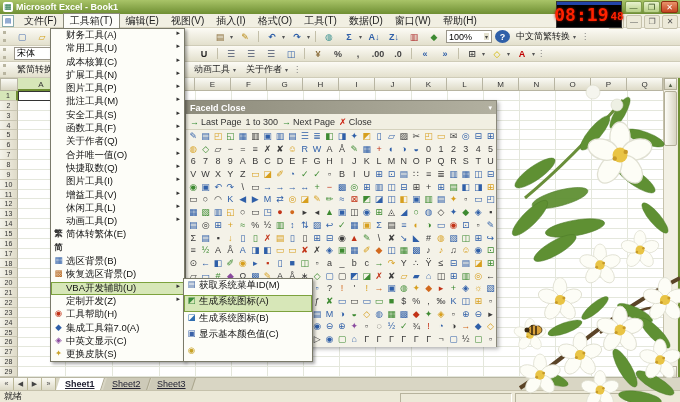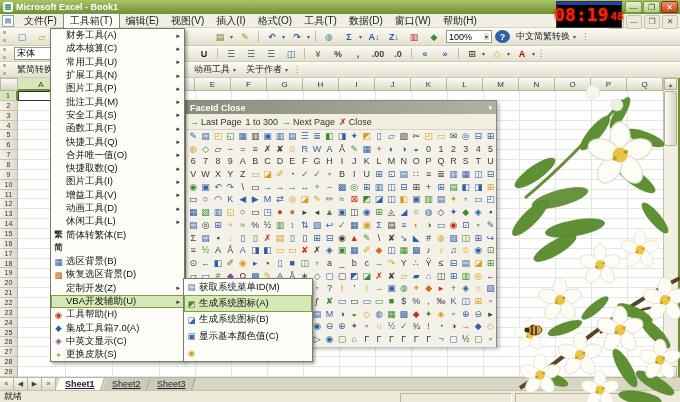--- a/index.html
+++ b/index.html
@@ -66,21 +66,21 @@
   .tab span{display:inline-block;transform:skewX(18deg);text-decoration:underline}
   .tab.active{background:#fff;font-weight:bold}
   .hscroll{position:absolute;left:340px;top:378px;width:322px;height:11px;background:#f2f0e4;border:1px solid #c6c2ac;box-sizing:border-box}
   .harrow{position:absolute;top:0;width:12px;height:9px;background:linear-gradient(#fdfcf7,#d8d5c2);border:1px solid #b3af99;font-size:6px;line-height:9px;text-align:center;color:#55624a;box-sizing:border-box}
   .hthumb{position:absolute;left:160px;top:0;width:145px;height:9px;background:linear-gradient(#fdfcf7,#d8d5c2);border:1px solid #b3af99;border-radius:2px;box-sizing:border-box}
   .statusbar{left:0;top:390px;width:680px;height:12px;background:#ece9d8;border-top:1px solid #c6c2ac;font-size:9px;color:#222;
              display:flex;align-items:center;padding-left:4px;box-sizing:border-box;z-index:2}
   .statuspanel{position:absolute;top:2px;height:8px;border:1px solid;border-color:#b7b39d #fff #fff #b7b39d}
   
   .menu{left:50px;top:28px;width:133px;background:#fdfdf8;border:1px solid #7a7a6a;box-shadow:2px 2px 3px rgba(0,0,0,.35);z-index:50}
-  .menu-item{height:13.3px;display:flex;align-items:center;font-size:9.5px;color:#111;position:relative;padding-right:4px}
+  .menu-item{height:13.3px;display:flex;align-items:flex-start;font-size:9.5px;color:#111;position:relative;padding-right:4px}
   .menu-gut{width:15px;text-align:center;font-size:8.5px;font-weight:bold;flex:none}
   .menu-lbl{flex:1;white-space:nowrap;overflow:hidden}
   .menu-arr{font-size:7px;color:#333;width:8px;text-align:right}
   .menu-item.hl{background:#d7e7b8;outline:1px solid #7da23e;outline-offset:-1px}
   .submenu{left:183px;top:278px;width:128px;background:#fdfdf8;border:1px solid #7a7a6a;box-shadow:2px 2px 3px rgba(0,0,0,.35);z-index:55}
   .submenu .menu-item{height:16.4px;font-size:9.5px}
   
   .dialog{left:185px;top:100px;width:312px;height:247px;background:#ece9d8;border:1px solid #8a887a;box-shadow:2px 2px 4px rgba(0,0,0,.3);z-index:10;box-sizing:border-box}
   .dlg-title{height:13px;background:linear-gradient(to right,#8e8c7c,#b2b0a0);color:#fff;font-size:9px;font-weight:bold;
              display:flex;align-items:center;padding:0 4px;justify-content:space-between}
@@ -418,30 +418,30 @@
 </div>
 
 <div class="abs menu">
     <div class="menu-item">
       <span class="menu-gut"></span>
       <span class="menu-lbl">财务工具(A)</span>
       <span class="menu-arr">▸</span>
     </div>
     <div class="menu-item">
       <span class="menu-gut"></span>
+      <span class="menu-lbl">常用工具(U)</span>
+      <span class="menu-arr">▸</span>
+    </div>
+    <div class="menu-item">
+      <span class="menu-gut"></span>
       <span class="menu-lbl">成本核算(C)</span>
       <span class="menu-arr">▸</span>
     </div>
     <div class="menu-item">
       <span class="menu-gut"></span>
-      <span class="menu-lbl">常用工具(U)</span>
-      <span class="menu-arr">▸</span>
-    </div>
-    <div class="menu-item">
-      <span class="menu-gut"></span>
       <span class="menu-lbl">扩展工具(N)</span>
       <span class="menu-arr">▸</span>
     </div>
     <div class="menu-item">
       <span class="menu-gut"></span>
       <span class="menu-lbl">图片工具(P)</span>
       <span class="menu-arr">▸</span>
     </div>
     <div class="menu-item">
       <span class="menu-gut"></span>
@@ -453,21 +453,21 @@
       <span class="menu-lbl">安全工具(S)</span>
       <span class="menu-arr">▸</span>
     </div>
     <div class="menu-item">
       <span class="menu-gut"></span>
       <span class="menu-lbl">函数工具(F)</span>
       <span class="menu-arr">▸</span>
     </div>
     <div class="menu-item">
       <span class="menu-gut"></span>
-      <span class="menu-lbl">快捷工具(Q)</span>
+      <span class="menu-lbl">关于作者(Q)</span>
       <span class="menu-arr">▸</span>
     </div>
     <div class="menu-item">
       <span class="menu-gut"></span>
       <span class="menu-lbl">合并唯一值(O)</span>
       <span class="menu-arr">▸</span>
     </div>
     <div class="menu-item">
       <span class="menu-gut"></span>
       <span class="menu-lbl">快捷取数(Q)</span>
@@ -478,26 +478,26 @@
       <span class="menu-lbl">图片工具(I)</span>
       <span class="menu-arr">▸</span>
     </div>
     <div class="menu-item">
       <span class="menu-gut"></span>
       <span class="menu-lbl">增益工具(V)</span>
       <span class="menu-arr">▸</span>
     </div>
     <div class="menu-item">
       <span class="menu-gut"></span>
+      <span class="menu-lbl">休闲工具(L)</span>
+      <span class="menu-arr">▸</span>
+    </div>
+    <div class="menu-item">
+      <span class="menu-gut"></span>
       <span class="menu-lbl">动画工具(D)</span>
-      <span class="menu-arr">▸</span>
-    </div>
-    <div class="menu-item">
-      <span class="menu-gut"></span>
-      <span class="menu-lbl">休闲工具(L)</span>
       <span class="menu-arr">▸</span>
     </div>
     <div class="menu-item">
       <span class="menu-gut" style="color: rgb(51, 51, 51);">繁</span>
       <span class="menu-lbl">简体转繁体(E)</span>
       <span class="menu-arr"></span>
     </div>
     <div class="menu-item">
       <span class="menu-gut" style="color: rgb(51, 51, 51);">简</span>
       <span class="menu-arr"></span>
@@ -505,28 +505,28 @@
     <div class="menu-item">
       <span class="menu-gut" style="color: rgb(47, 95, 168);">▦</span>
       <span class="menu-lbl">选区背景(B)</span>
       <span class="menu-arr"></span>
     </div>
     <div class="menu-item">
       <span class="menu-gut" style="color: rgb(181, 101, 29);">▩</span>
       <span class="menu-lbl">恢复选区背景(D)</span>
       <span class="menu-arr"></span>
     </div>
+    <div class="menu-item hl">
+      <span class="menu-gut"></span>
+      <span class="menu-lbl">VBA开发辅助(U)</span>
+      <span class="menu-arr">▸</span>
+    </div>
     <div class="menu-item">
       <span class="menu-gut"></span>
       <span class="menu-lbl">定制开发(Z)</span>
-      <span class="menu-arr">▸</span>
-    </div>
-    <div class="menu-item hl">
-      <span class="menu-gut"></span>
-      <span class="menu-lbl">VBA开发辅助(U)</span>
       <span class="menu-arr">▸</span>
     </div>
     <div class="menu-item">
       <span class="menu-gut" style="color: rgb(194, 51, 24);">◉</span>
       <span class="menu-lbl">工具帮助(H)</span>
       <span class="menu-arr"></span>
     </div>
     <div class="menu-item">
       <span class="menu-gut" style="color: rgb(47, 95, 168);">◆</span>
       <span class="menu-lbl">集成工具箱7.0(A)</span>

